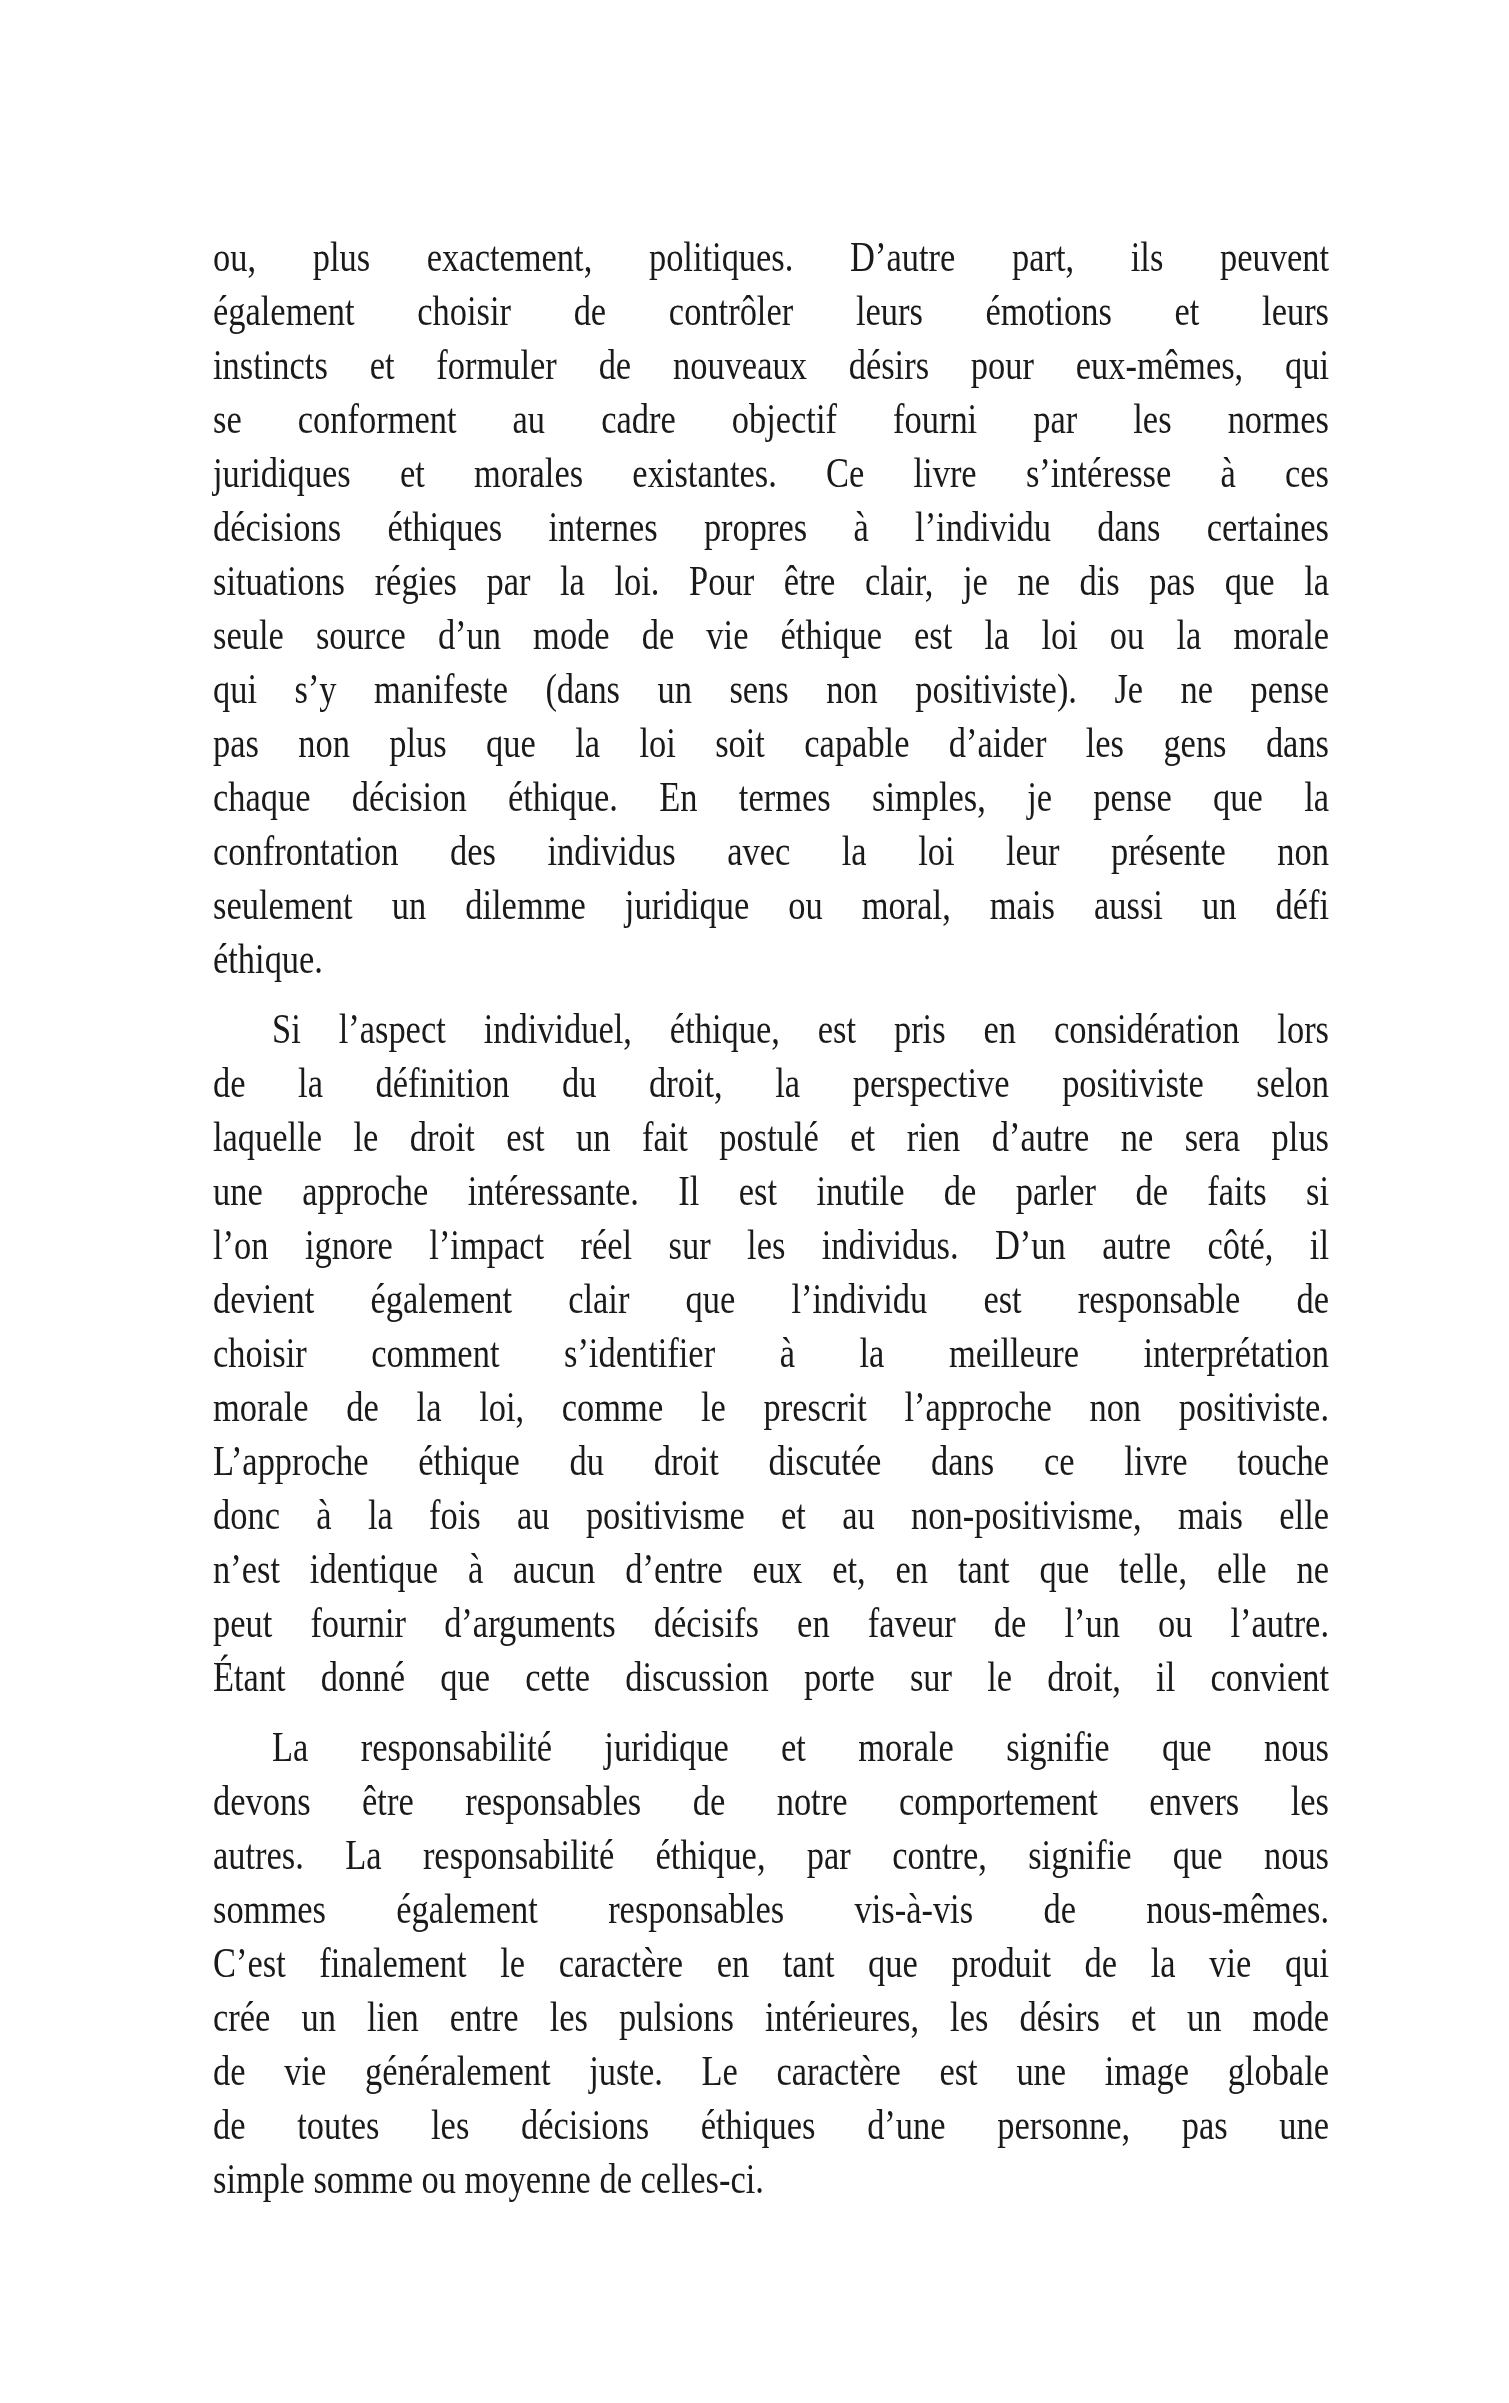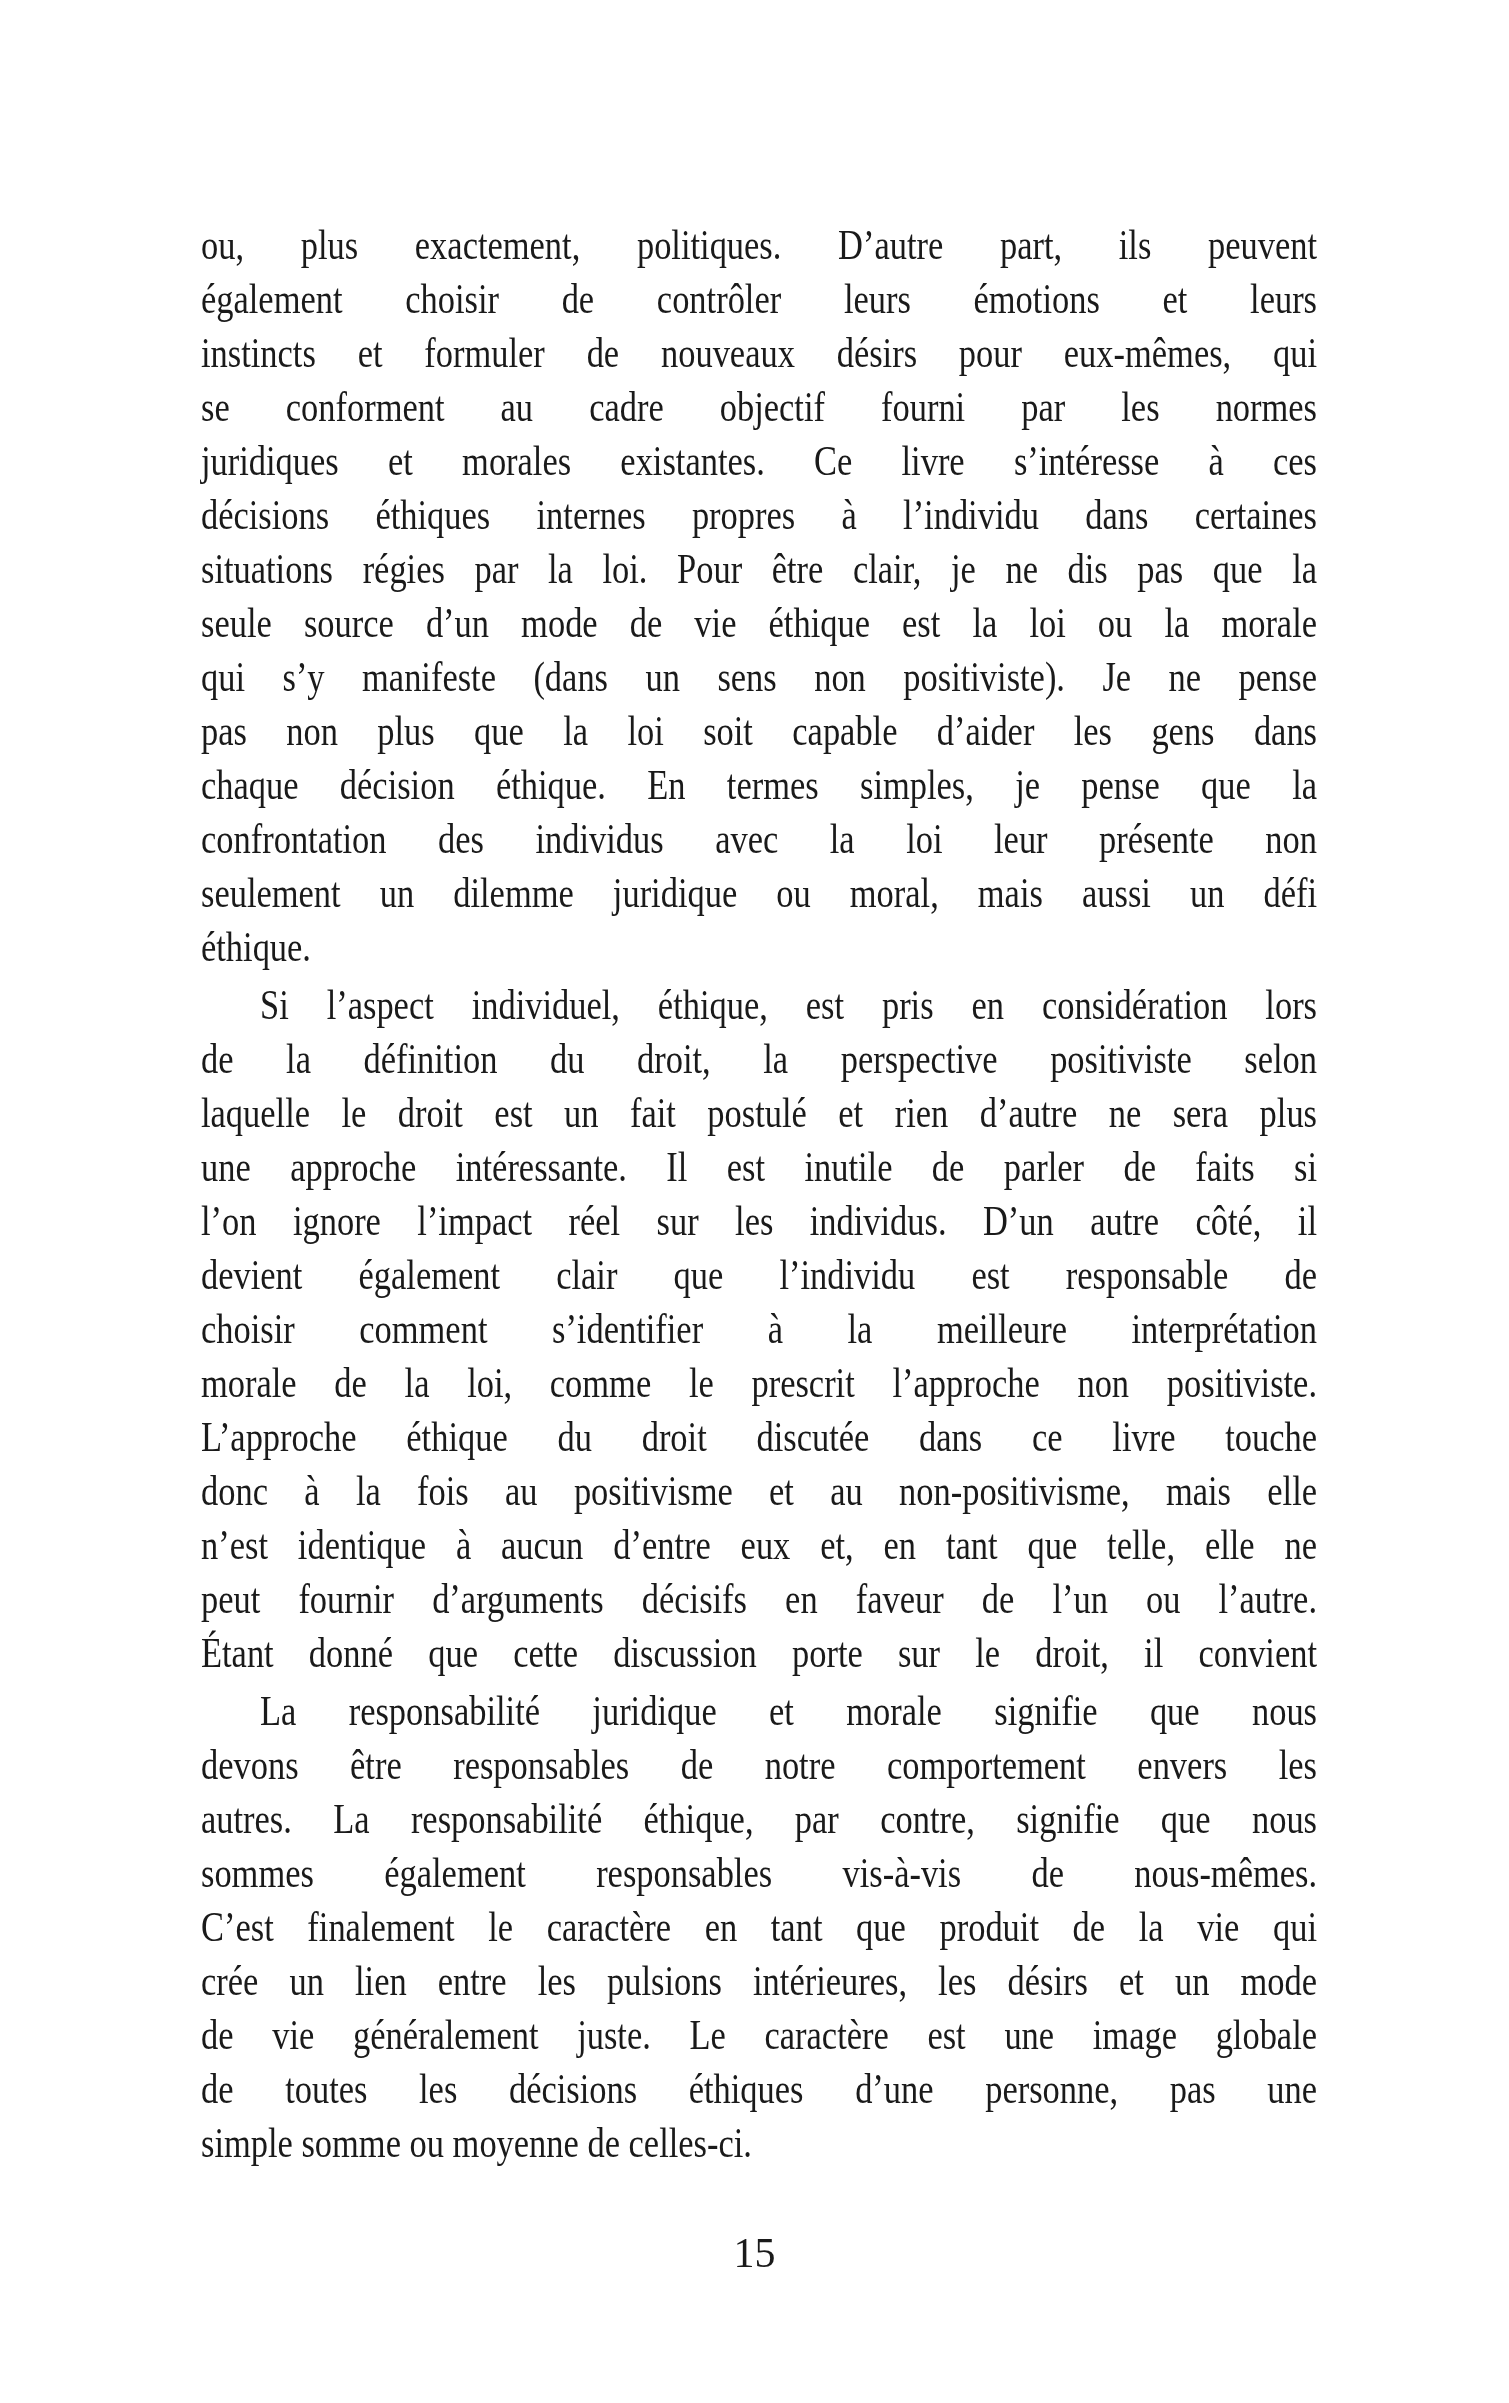--- a/index.html
+++ b/index.html
@@ -21,21 +21,21 @@
     height: 2404px;
     background: #ffffff;
   }
   .text-block {
     position: absolute;
     left: 197px;
     top: 214px;
     width: 1116px;
   }
   .paragraph {
-    margin: 4px;
+    margin: 16px;
     padding: 0;
   }
   
   .line {
     width: 1361px;
     transform: scaleX(0.82);
     transform-origin: left center;
     font-size: 42px;
     line-height: 54px;
     color: #1a1a1a;
@@ -101,15 +101,14 @@
         <div class="line">devons être responsables de notre comportement envers les</div>
         <div class="line">autres. La responsabilité éthique, par contre, signifie que nous</div>
         <div class="line">sommes également responsables vis-à-vis de nous-mêmes.</div>
         <div class="line">C’est finalement le caractère en tant que produit de la vie qui</div>
         <div class="line">crée un lien entre les pulsions intérieures, les désirs et un mode</div>
         <div class="line">de vie généralement juste. Le caractère est une image globale</div>
         <div class="line">de toutes les décisions éthiques d’une personne, pas une</div>
         <div class="line para-end">simple somme ou moyenne de celles-ci.</div>
       </div>
     </div>
-  <div class="page-number">15</div>
 </div>
 
 
 </body></html>

